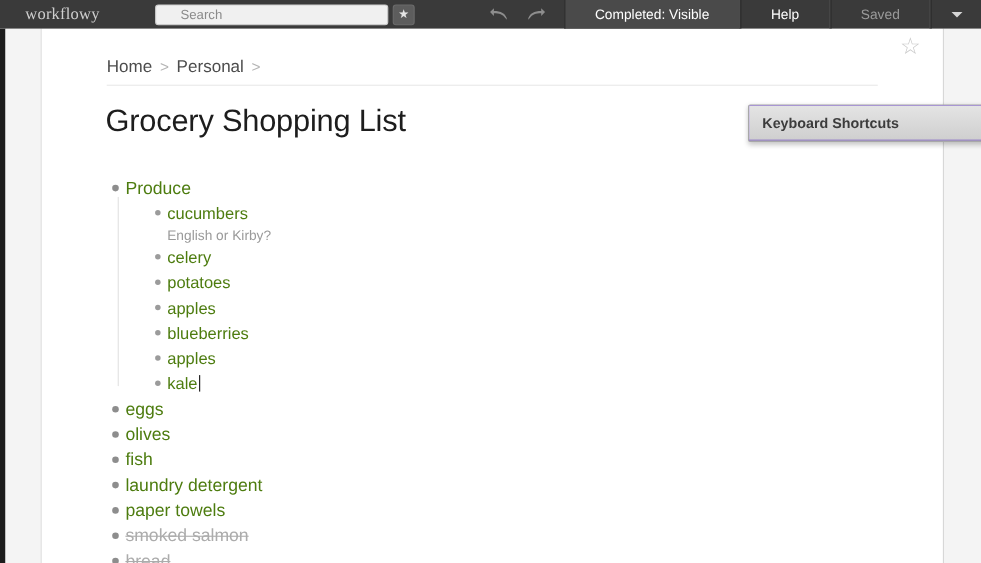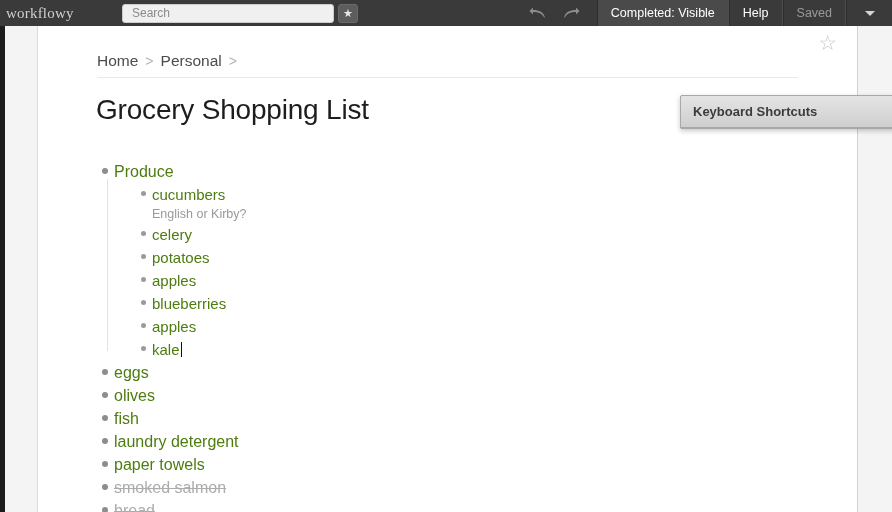--- a/index.html
+++ b/index.html
@@ -17,41 +17,41 @@
 
   
   .topbar {
     position: absolute; left: 0; top: 0;
     width: 892px; height: 26px;
     background: #3a3a3a;
     display: flex; align-items: stretch;
     z-index: 40;
   }
   .tb-logo {
-    width: 122px;
+    width: 141px;
     display: flex; align-items: center;
-    padding-left: 6px;
+    padding-left: 23px;
     color: #cfcfcf;
     font-family: "Liberation Serif", serif;
     font-size: 15px;
     letter-spacing: 0.2px;
   }
   .tb-searchwrap {
     display: flex; align-items: center;
     gap: 4px;
   }
   .tb-search {
     width: 212px; height: 19px;
     background: #f0f0f0;
     border: 1px solid #cdcdcd;
     border-radius: 3px;
     font-family: "Liberation Sans", sans-serif;
     font-size: 12px;
     color: #333;
-    padding: 0 9px;
+    padding: 0 22px;
     outline: none;
   }
   .tb-search::placeholder { color: #8a8a8a; }
   .tb-star-btn {
     width: 20px; height: 19px;
     background: #5d5d5d;
     border: 1px solid #6b6b6b;
     border-radius: 3px;
     display: flex; align-items: center; justify-content: center;
     color: #e6e6e6;
@@ -65,21 +65,21 @@
     gap: 16px;
     padding: 0 16px;
   }
   .tb-icon-btn {
     width: 18px; height: 18px;
     display: flex; align-items: center; justify-content: center;
     cursor: pointer;
   }
   .tb-btn {
     display: flex; align-items: center; justify-content: center;
-    padding: 0 13px;
+    padding: 0 27px;
     font-size: 12.5px;
     color: #ffffff;
     border-left: 1px solid #2c2c2c;
     border-right: 1px solid #4d4d4d;
     cursor: pointer;
     white-space: nowrap;
   }
   .tb-btn.raised { background: #4a4a4a; }
   .tb-btn.dim { color: #9a9a9a; cursor: default; }
   .tb-caret {

